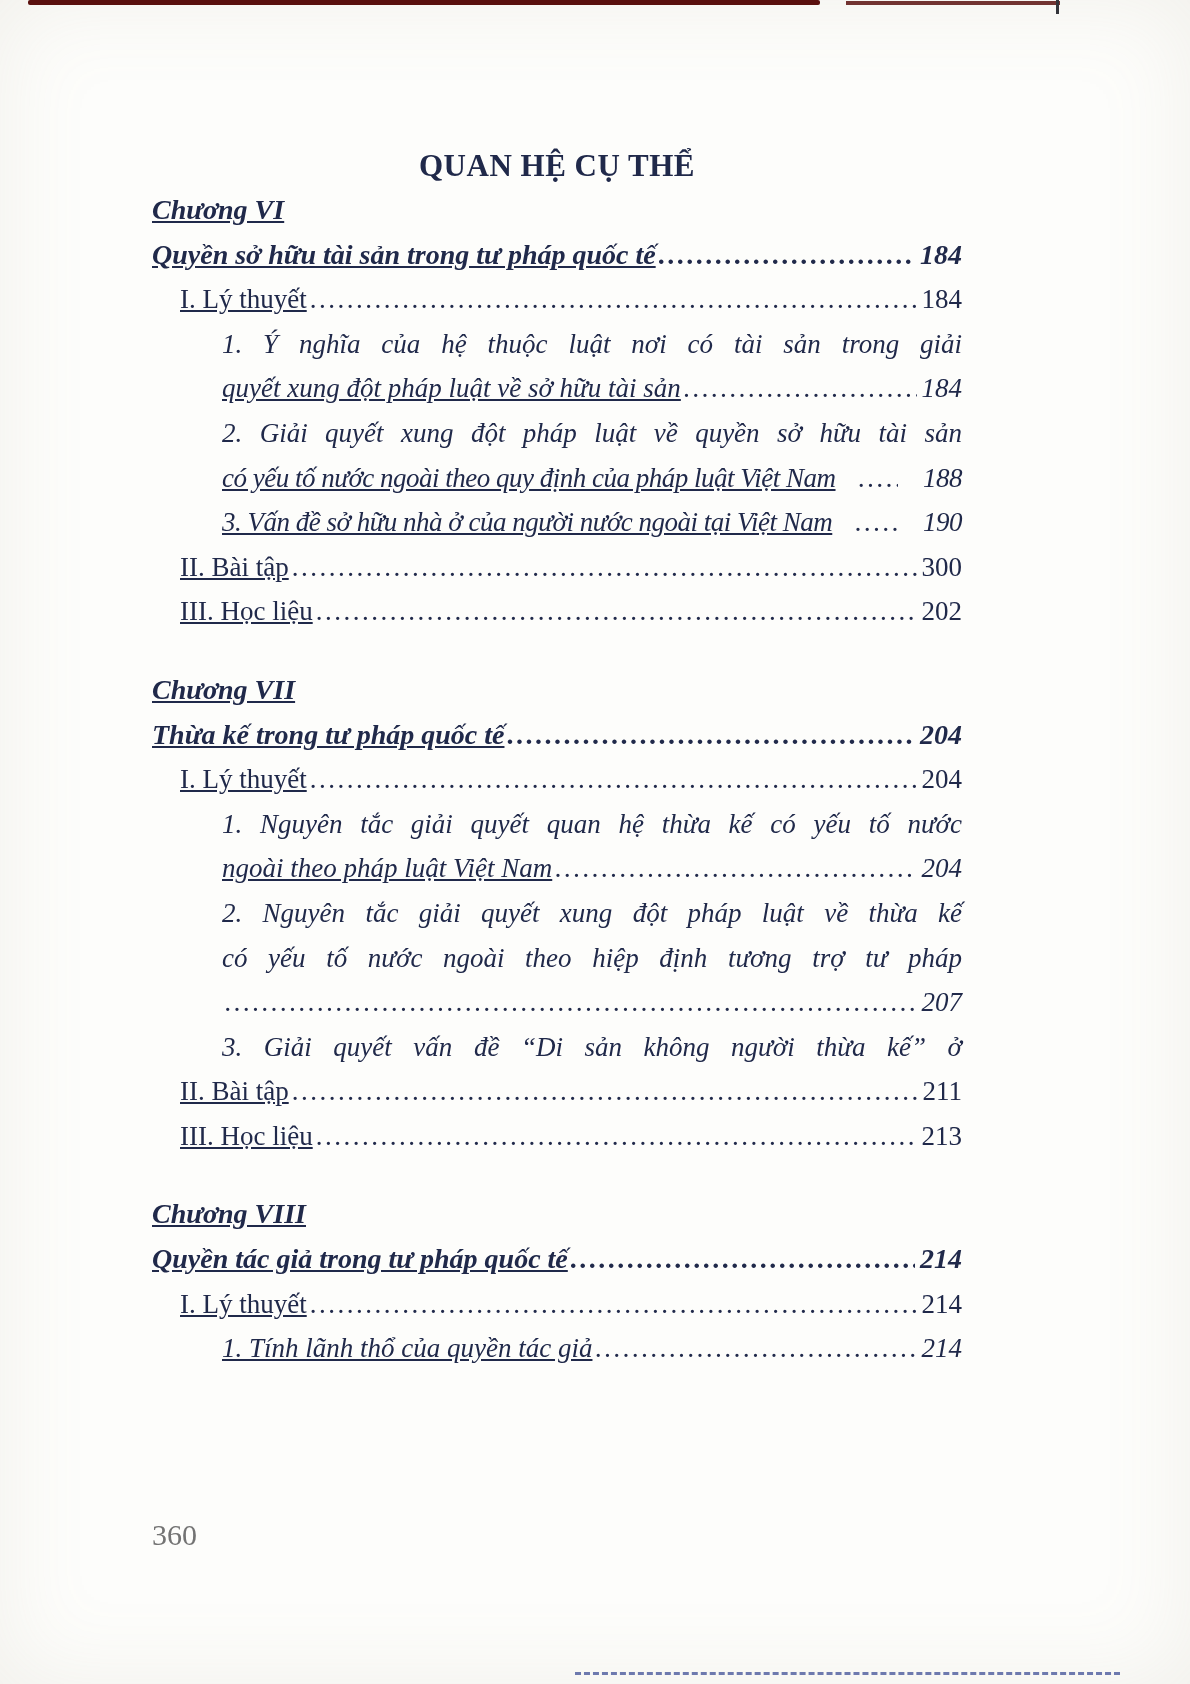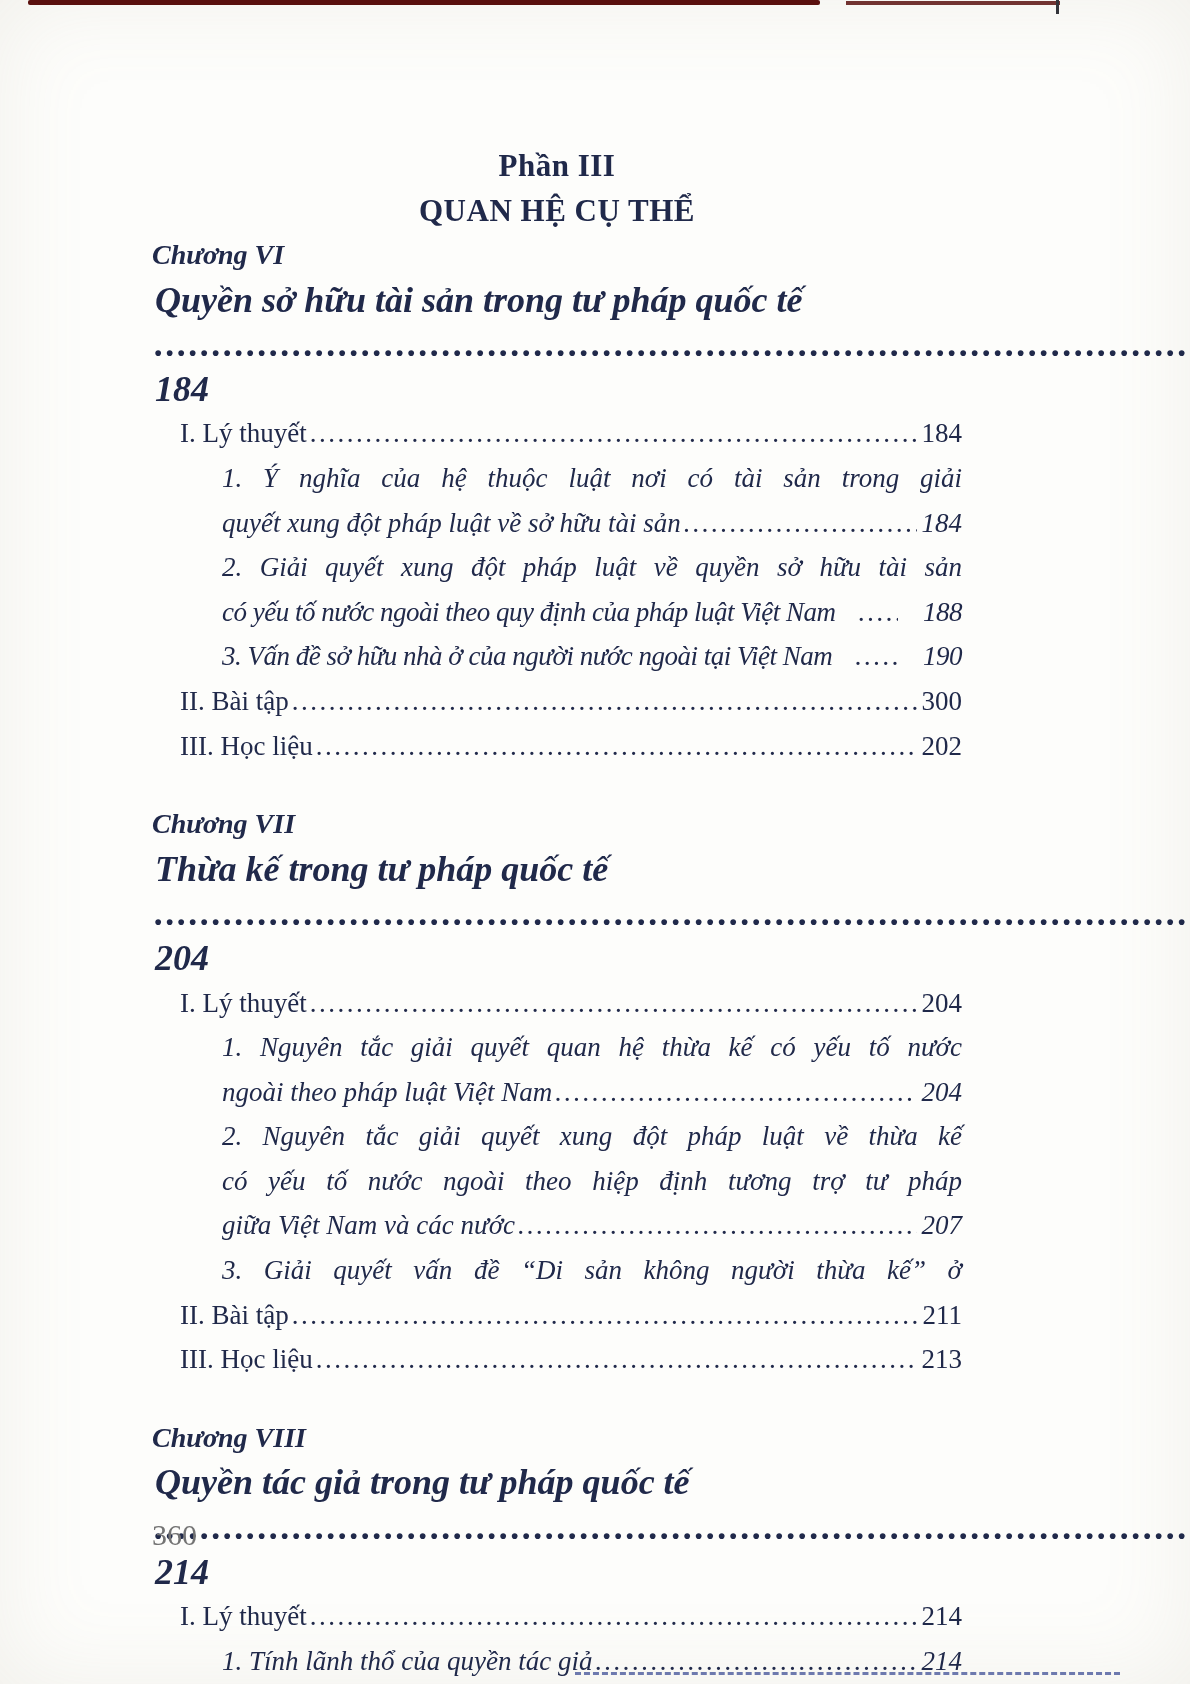--- a/index.html
+++ b/index.html
@@ -5,28 +5,28 @@
   html,body{margin:0;padding:0;background:#ffffff;}
   .page{
     position:relative;width:1190px;height:1684px;background:#fdfdfb;
     font-family:"Liberation Serif","DejaVu Serif",serif;color:#20294a;
     overflow:hidden;box-shadow:inset 0 0 90px rgba(160,150,120,.12);
   }
   .content{position:absolute;left:152px;top:143px;width:810px;}
   .row{display:flex;align-items:baseline;font-size:27px;line-height:44.6px;}
   .heading{display:block;text-align:center;font-weight:700;font-size:31px;line-height:45px;letter-spacing:.5px;}
   .chlabel{font-weight:700;font-style:italic;font-size:28px;}
-  .title{font-weight:700;font-style:italic;font-size:36px;flex-direction:column;}
+  .title{font-weight:700;font-style:italic;font-size:28px;}
   .roman{margin-left:28px;}
   .item{margin-left:70px;font-style:italic;}
   .just{display:block;font-size:27px;line-height:44.6px;margin-left:70px;font-style:italic;
         text-align:justify;text-align-last:justify;}
   .tight{letter-spacing:-0.5px;gap:20px;}
   .gap{margin-top:34px;}
-  .txt{flex:0 0 auto;}
+  .txt{flex:0 0 auto;text-decoration:underline;}
   .dots{flex:1 1 auto;min-width:6px;overflow:hidden;white-space:nowrap;margin:0 3px;}
   .dots::after{
     content:"..........................................................................................................................................";
     letter-spacing:2.5px;
   }
   .pg{flex:0 0 auto;margin-left:2px;}
   .footer-num{position:absolute;left:152px;top:1512px;font-size:30px;line-height:45px;color:#737373;}
   .art-top1{position:absolute;left:28px;top:0;width:792px;height:5px;background:#5a100e;border-radius:2px;}
   .art-top2{position:absolute;left:846px;top:1px;width:214px;height:4px;background:#5a100e;opacity:.85;}
   .art-tick{position:absolute;left:1056px;top:0;width:3px;height:14px;background:#33343a;}
@@ -35,21 +35,20 @@
 </head>
 <body>
 
 <div class="page">
   <div class="art-top1"></div>
   <div class="art-top2"></div>
   <div class="art-tick"></div>
 
   <div class="content">
 
-    <div class="heading">Phần III</div>
     <div class="heading">QUAN HỆ CỤ THỂ</div>
 
     <div class="row chlabel">
       <span class="txt">Chương VI</span>
     </div>
     <div class="row title">
       <span class="txt">Quyền sở hữu tài sản trong tư pháp quốc tế</span>
       <span class="dots"></span>
       <span class="pg">184</span>
     </div>
@@ -110,21 +109,20 @@
     <div class="just">1. Nguyên tắc giải quyết quan hệ thừa kế có yếu tố nước</div>
     <div class="row item">
       <span class="txt">ngoài theo pháp luật Việt Nam</span>
       <span class="dots"></span>
       <span class="pg">204</span>
     </div>
 
     <div class="just">2. Nguyên tắc giải quyết xung đột pháp luật về thừa kế</div>
     <div class="just">có yếu tố nước ngoài theo hiệp định tương trợ tư pháp</div>
     <div class="row item">
-      <span class="txt">giữa Việt Nam và các nước</span>
       <span class="dots"></span>
       <span class="pg">207</span>
     </div>
 
     <div class="just">3. Giải quyết vấn đề “Di sản không người thừa kế” ở</div>
 
     <div class="row roman">
       <span class="txt">II. Bài tập</span>
       <span class="dots"></span>
       <span class="pg">211</span>

